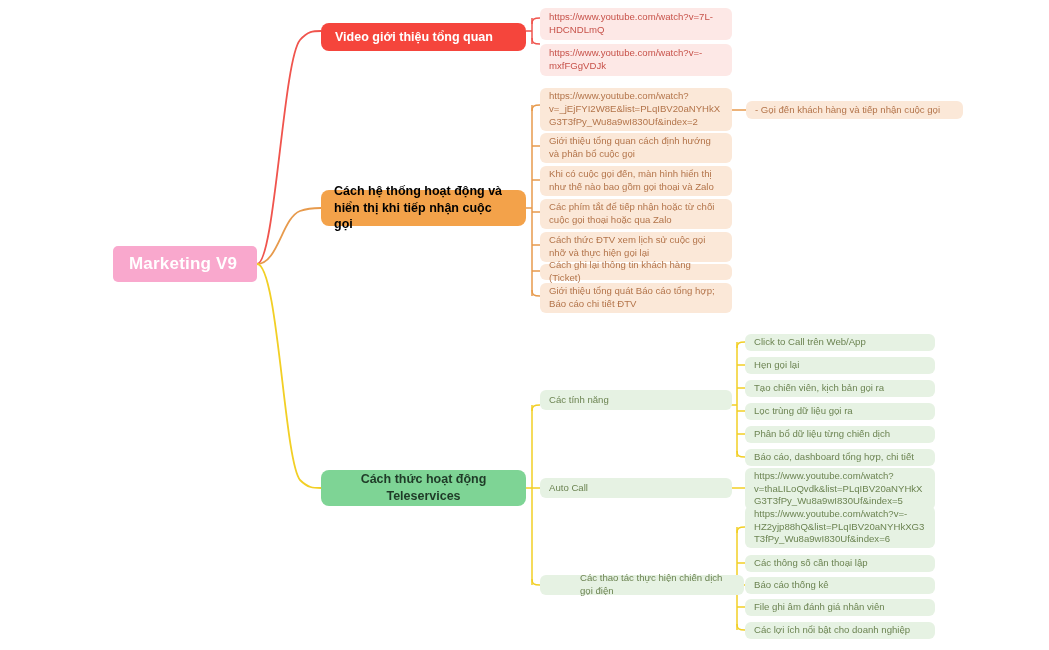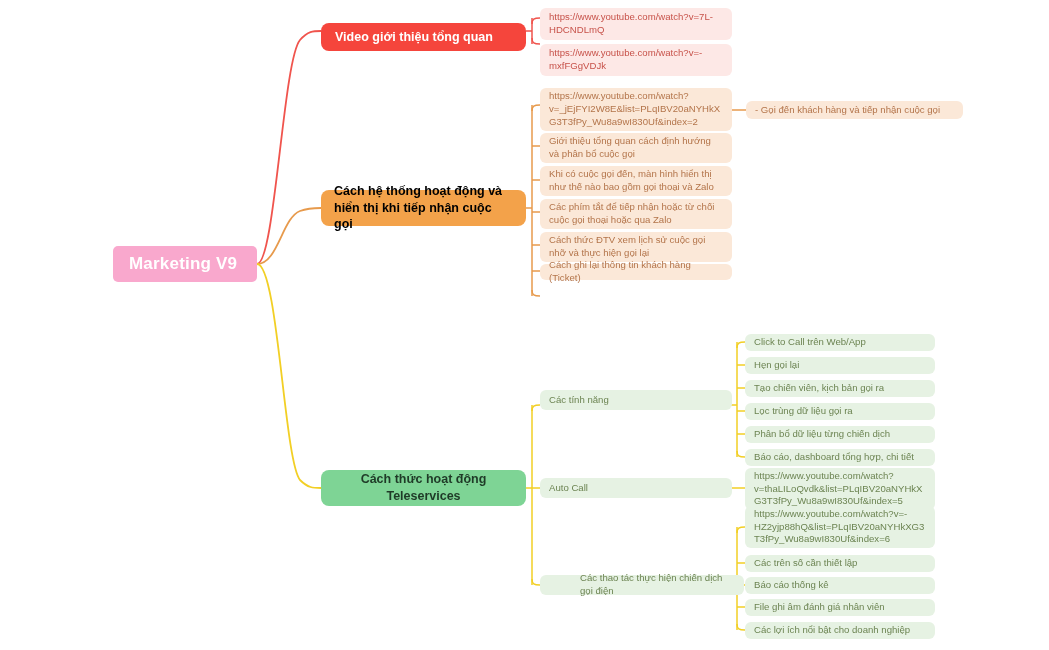--- a/index.html
+++ b/index.html
@@ -158,20 +158,23 @@
   </div>
   <div class="node leaf orange" style="left:540px; top:199px; width:192px; height:30px;">
     <span class="txt">Các phím tắt để tiếp nhận hoặc từ chối cuộc gọi thoại hoặc qua Zalo</span>
   </div>
   <div class="node leaf orange" style="left:540px; top:232px; width:192px; height:30px;">
     <span class="txt">Cách thức ĐTV xem lịch sử cuộc gọi nhỡ và thực hiện gọi lại</span>
   </div>
   <div class="node leaf orange" style="left:540px; top:264px; width:192px; height:16px;">
     <span class="txt">Cách ghi lại thông tin khách hàng (Ticket)</span>
   </div>
+  <div class="node leaf orange" style="left:540px; top:283px; width:192px; height:30px;">
+    <span class="txt">Giới thiệu tổng quát Báo cáo tổng hợp; Báo cáo chi tiết ĐTV</span>
+  </div>
 
   <div class="node l1 green" style="left:321px; top:470px; width:205px; height:36px; padding:0 13px;text-align:center;">
     <span class="txt">Cách thức hoạt động Teleservices</span>
   </div>
 
   <div class="node leaf green" style="left:540px; top:390px; width:192px; height:20px;">
     <span class="txt">Các tính năng</span>
   </div>
   <div class="node leaf green" style="left:540px; top:478px; width:192px; height:20px;">
     <span class="txt">Auto Call</span>
@@ -200,21 +203,21 @@
   </div>
 
   <div class="node leaf green" style="left:745px; top:468px; width:190px; height:42px;">
     <span class="txt">https://www.youtube.com/watch?v=thaLILoQvdk&amp;list=PLqIBV20aNYHkXG3T3fPy_Wu8a9wI830Uf&amp;index=5</span>
   </div>
 
   <div class="node leaf green" style="left:745px; top:506px; width:190px; height:42px;">
     <span class="txt">https://www.youtube.com/watch?v=-HZ2yjp88hQ&amp;list=PLqIBV20aNYHkXG3T3fPy_Wu8a9wI830Uf&amp;index=6</span>
   </div>
   <div class="node leaf green" style="left:745px; top:555px; width:190px; height:17px;">
-    <span class="txt">Các trên số cần thiết lập</span>
+    <span class="txt">Các thông số cần thoại lập</span>
   </div>
   <div class="node leaf green" style="left:745px; top:577px; width:190px; height:17px;">
     <span class="txt">Báo cáo thống kê</span>
   </div>
   <div class="node leaf green" style="left:745px; top:599px; width:190px; height:17px;">
     <span class="txt">File ghi âm đánh giá nhân viên</span>
   </div>
   <div class="node leaf green" style="left:745px; top:622px; width:190px; height:17px;">
     <span class="txt">Các lợi ích nổi bật cho doanh nghiệp</span>
   </div>

